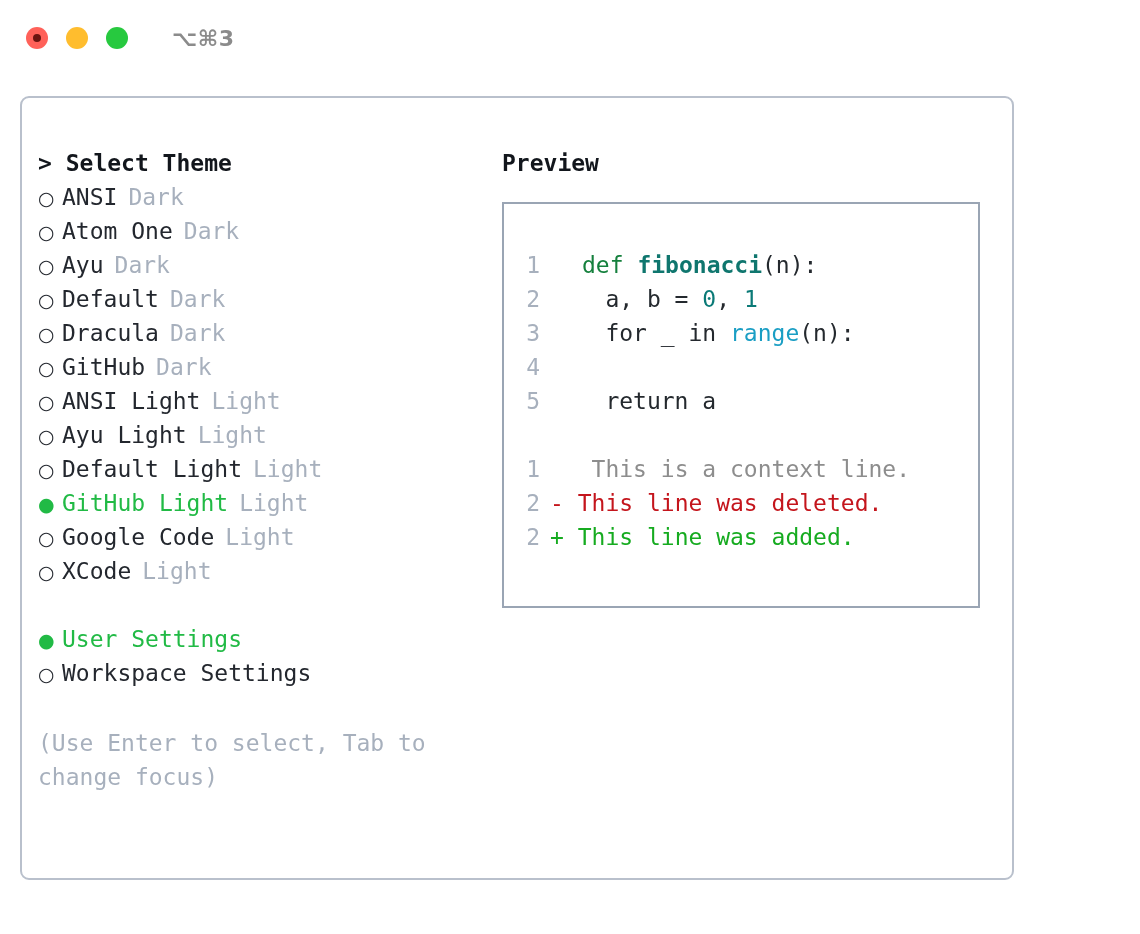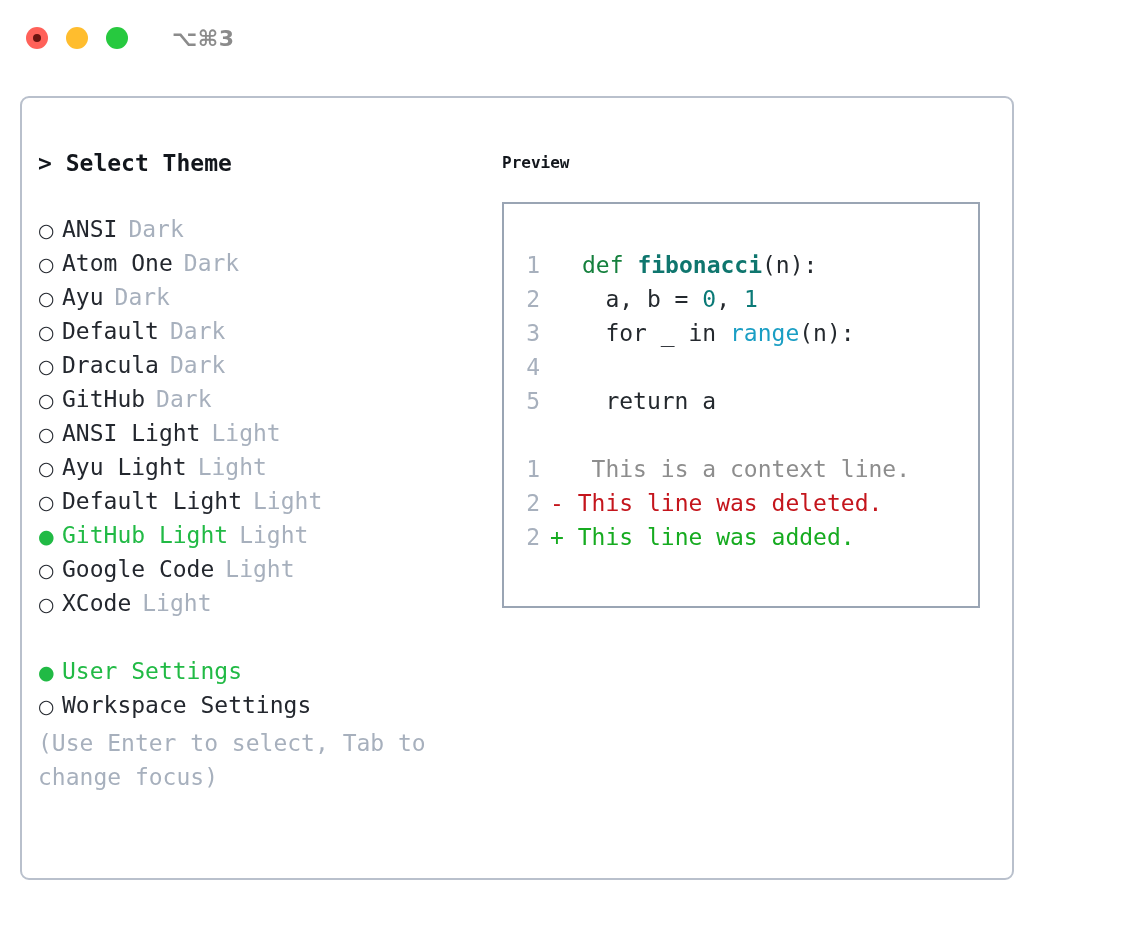--- a/index.html
+++ b/index.html
@@ -115,21 +115,21 @@
     white-space: pre;
   }
   .bullet {
     width: 24px;
     flex: 0 0 24px;
     color: #23272e;
     font-size: 19px;
     font-family: "DejaVu Sans", "Liberation Sans", sans-serif;
   }
   .bullet.selected { color: #21ba45; }
-  .opt-label { color: #23272e; margin-top: 32px; }
+  .opt-label { color: #23272e; }
   .opt-label.selected { color: #21ba45; }
   .opt-suffix { color: #a7b0bd; margin-left: 11px; }
 
   .section-gap { height: 34px; }
 
   .section-title {
     font-size: 23px;
     color: #23272e;
     line-height: 34px;
     height: 34px;
@@ -148,21 +148,21 @@
   }
 
   
   .right-col {
     position: absolute;
     left: 480px;
     top: 48px;
     width: 490px;
   }
   .preview-title {
-    font-size: 16px;
+    font-size: 23px;
     font-weight: bold;
     color: #12161c;
     line-height: 34px;
     margin-bottom: 22px;
   }
   .preview-box {
     border: 2px solid #9aa5b4;
     box-sizing: border-box;
     width: 478px;
     height: 406px;

